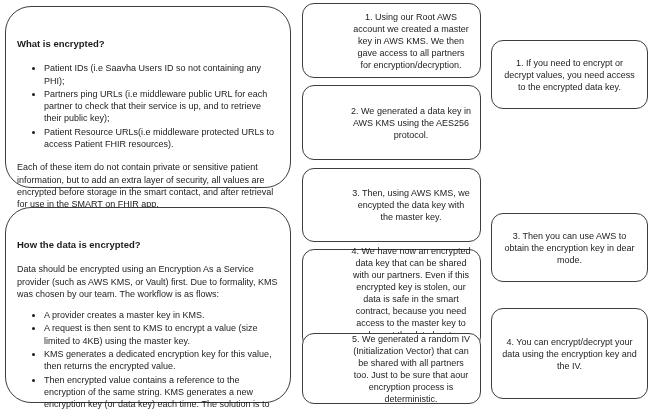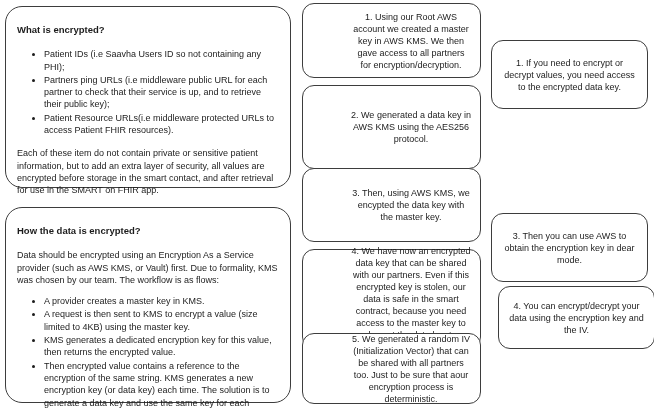--- a/index.html
+++ b/index.html
@@ -19,22 +19,22 @@
   .box {
     position: absolute;
     box-sizing: border-box;
     background: #ffffff;
     border: 1px solid #3d3d3d;
   }
   
   .panel {
     left: 5px;
     width: 286px;
-    border-radius: 17px;
-    padding: 17px 11px 10px 11px;
+    border-radius: 26px;
+    padding: 31px 11px 10px 11px;
     font-size: 9px;
     line-height: 12.3px;
   }
   .panel-title {
     font-weight: bold;
     font-size: 9.5px;
     margin: 0 0 12px 0;
   }
   .panel-intro, .panel-outro {
     margin: 0;
@@ -57,29 +57,29 @@
     line-height: 12px;
     padding: 6px 9px;
   }
   .mid { left: 302px; width: 179px; padding-left: 48px; }
   .right { left: 491px; width: 157px; }
 
   #panel-1 { top: 6px;  height: 182px; }
   #panel-2 { top: 207px; height: 196px; }
 
   #mstep-1 { top: 3px;   height: 75px; }
-  #mstep-2 { top: 85px;  height: 84px; justify-content: flex-end; }
+  #mstep-2 { top: 85px;  height: 75px; justify-content: flex-end; }
   #mstep-3 { top: 168px; height: 74px; }
   #mstep-4 { top: 249px; height: 100px; justify-content: center; }
   #mstep-5 { top: 333px; height: 71px; }
 
   #rstep-1 { top: 40px;  height: 69px; }
   #rstep-2 { top: 124px; height: 69px; }
   #rstep-3 { top: 213px; height: 69px; }
-  #rstep-4 { top: 286px; height: 63px; margin-left: 7px; }
+  #rstep-4 { top: 308px; height: 91px; }
 </style>
 </head>
 <body>
 
 <div id="stage">
 
   <div id="panel-1" class="box panel">
     <p class="panel-title">What is encrypted?</p>
     <ul>
       <li>Patient IDs (i.e Saavha Users ID so not containing any PHI);</li>

